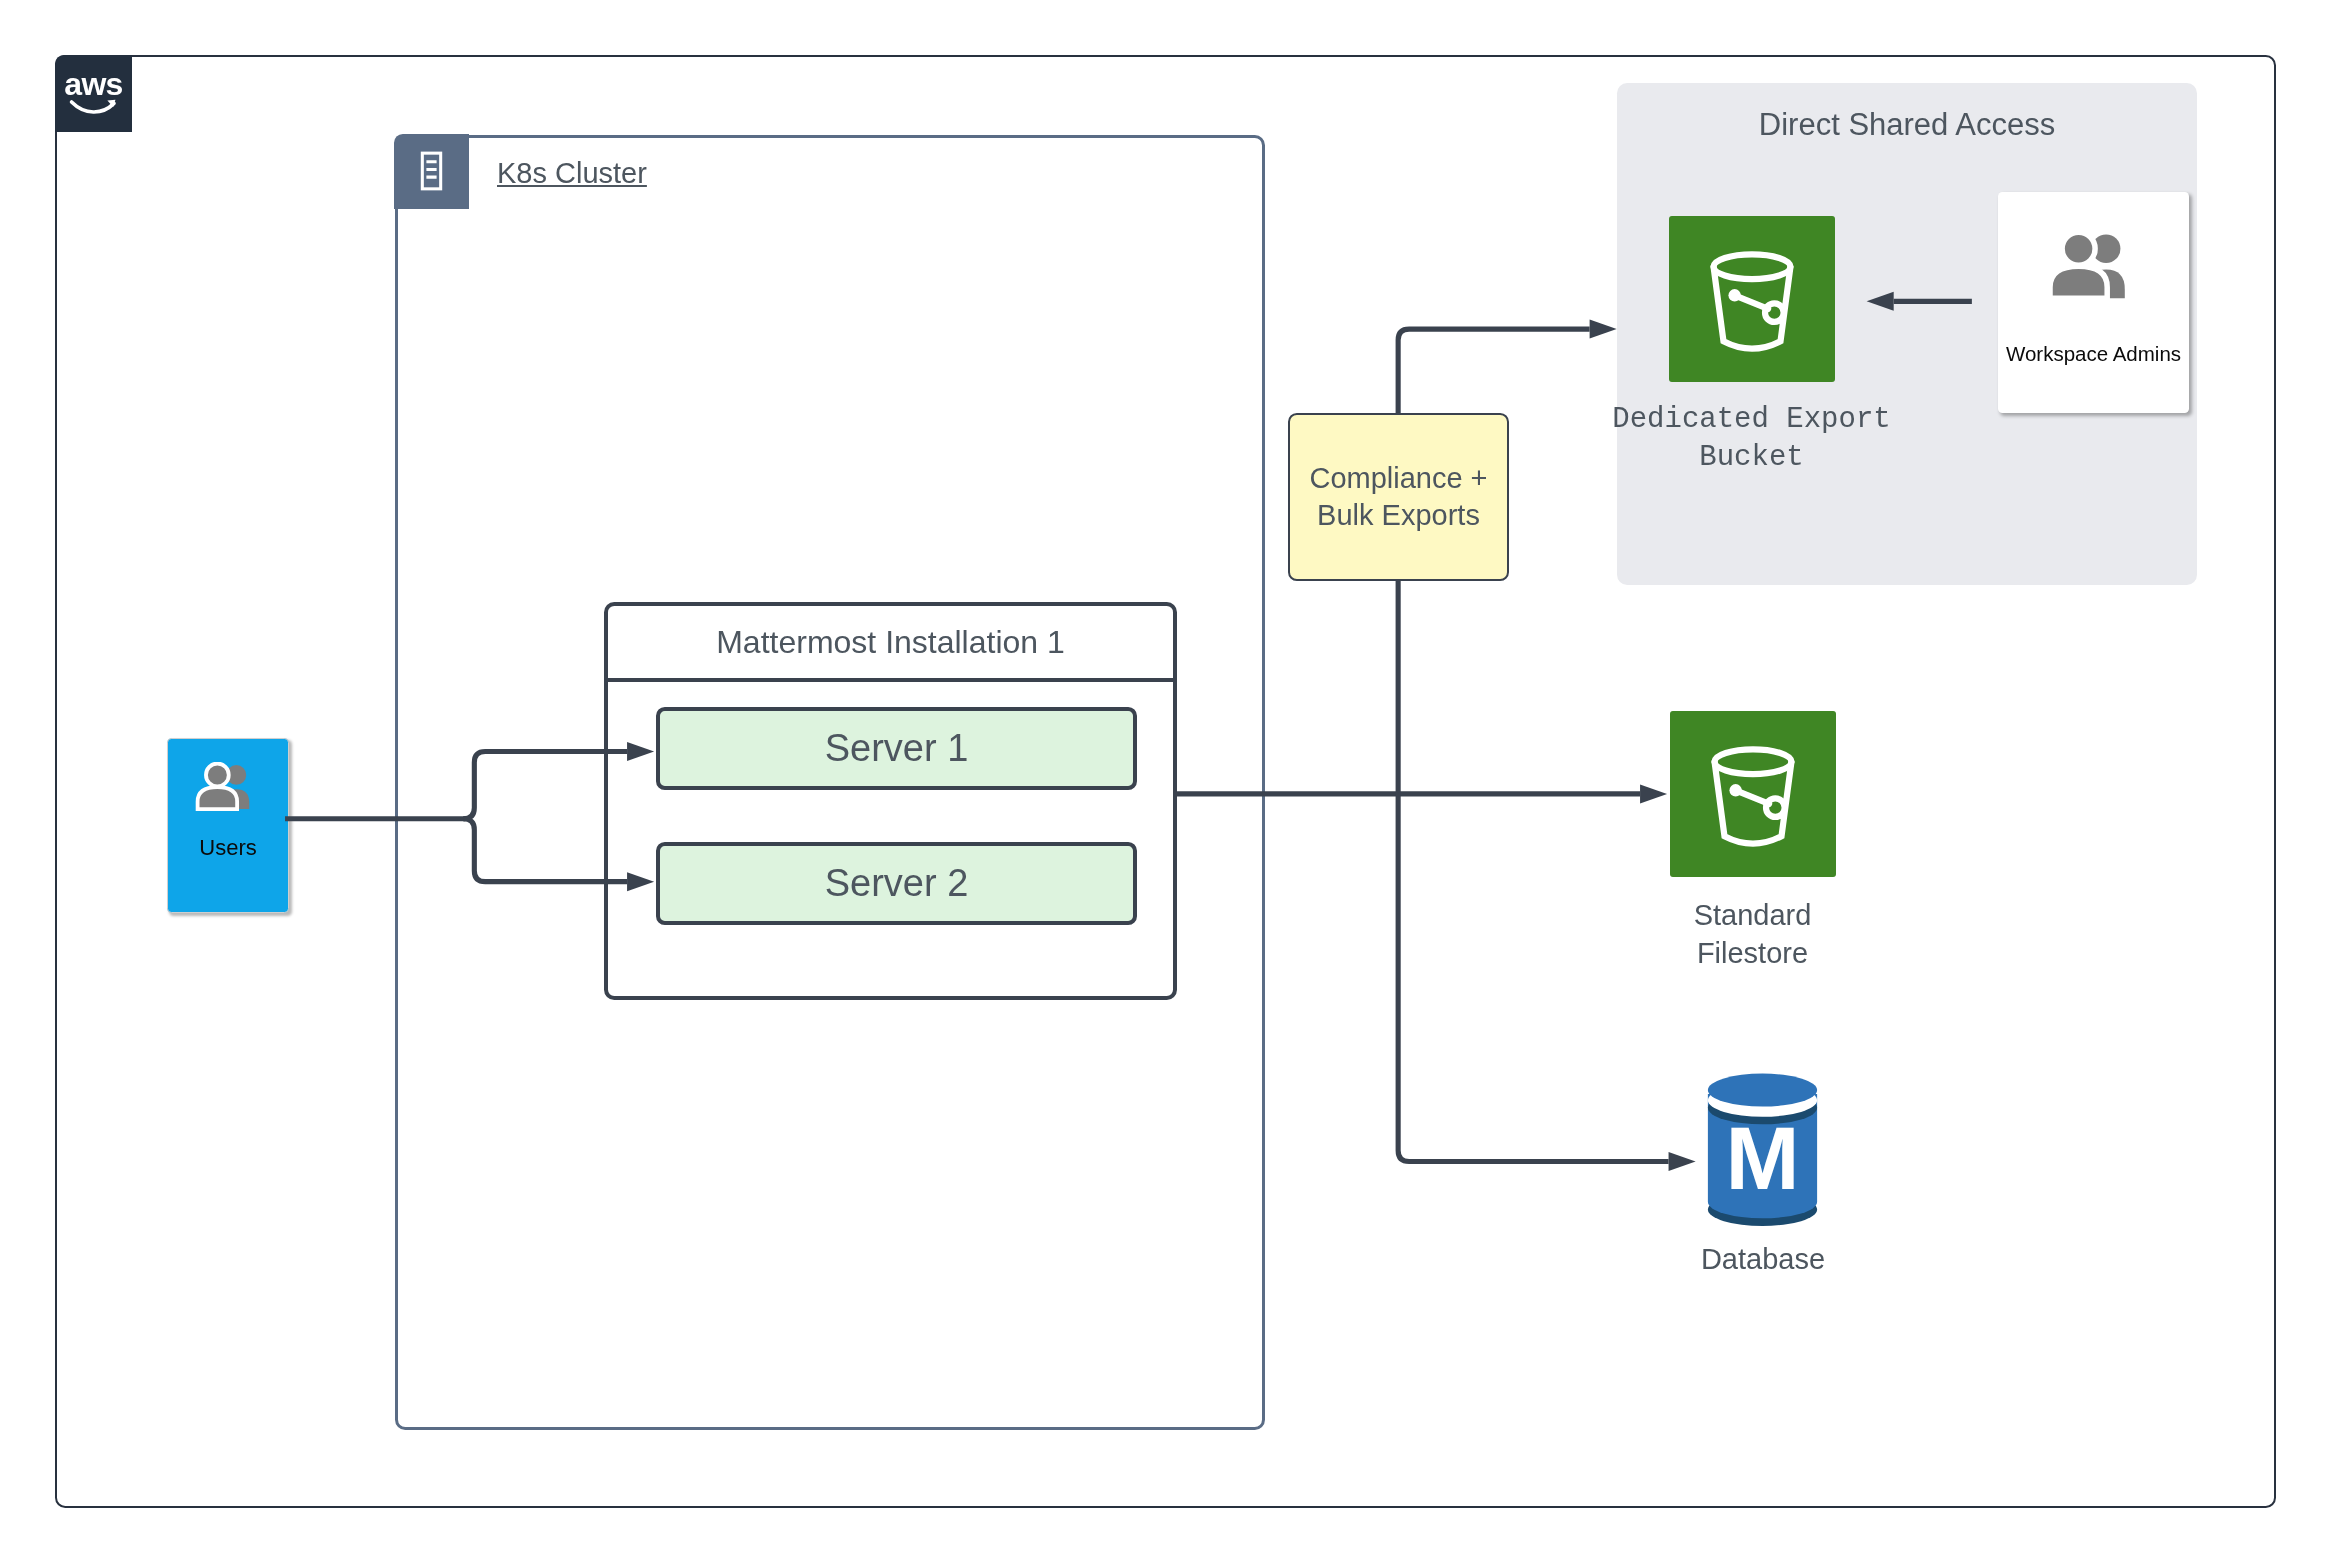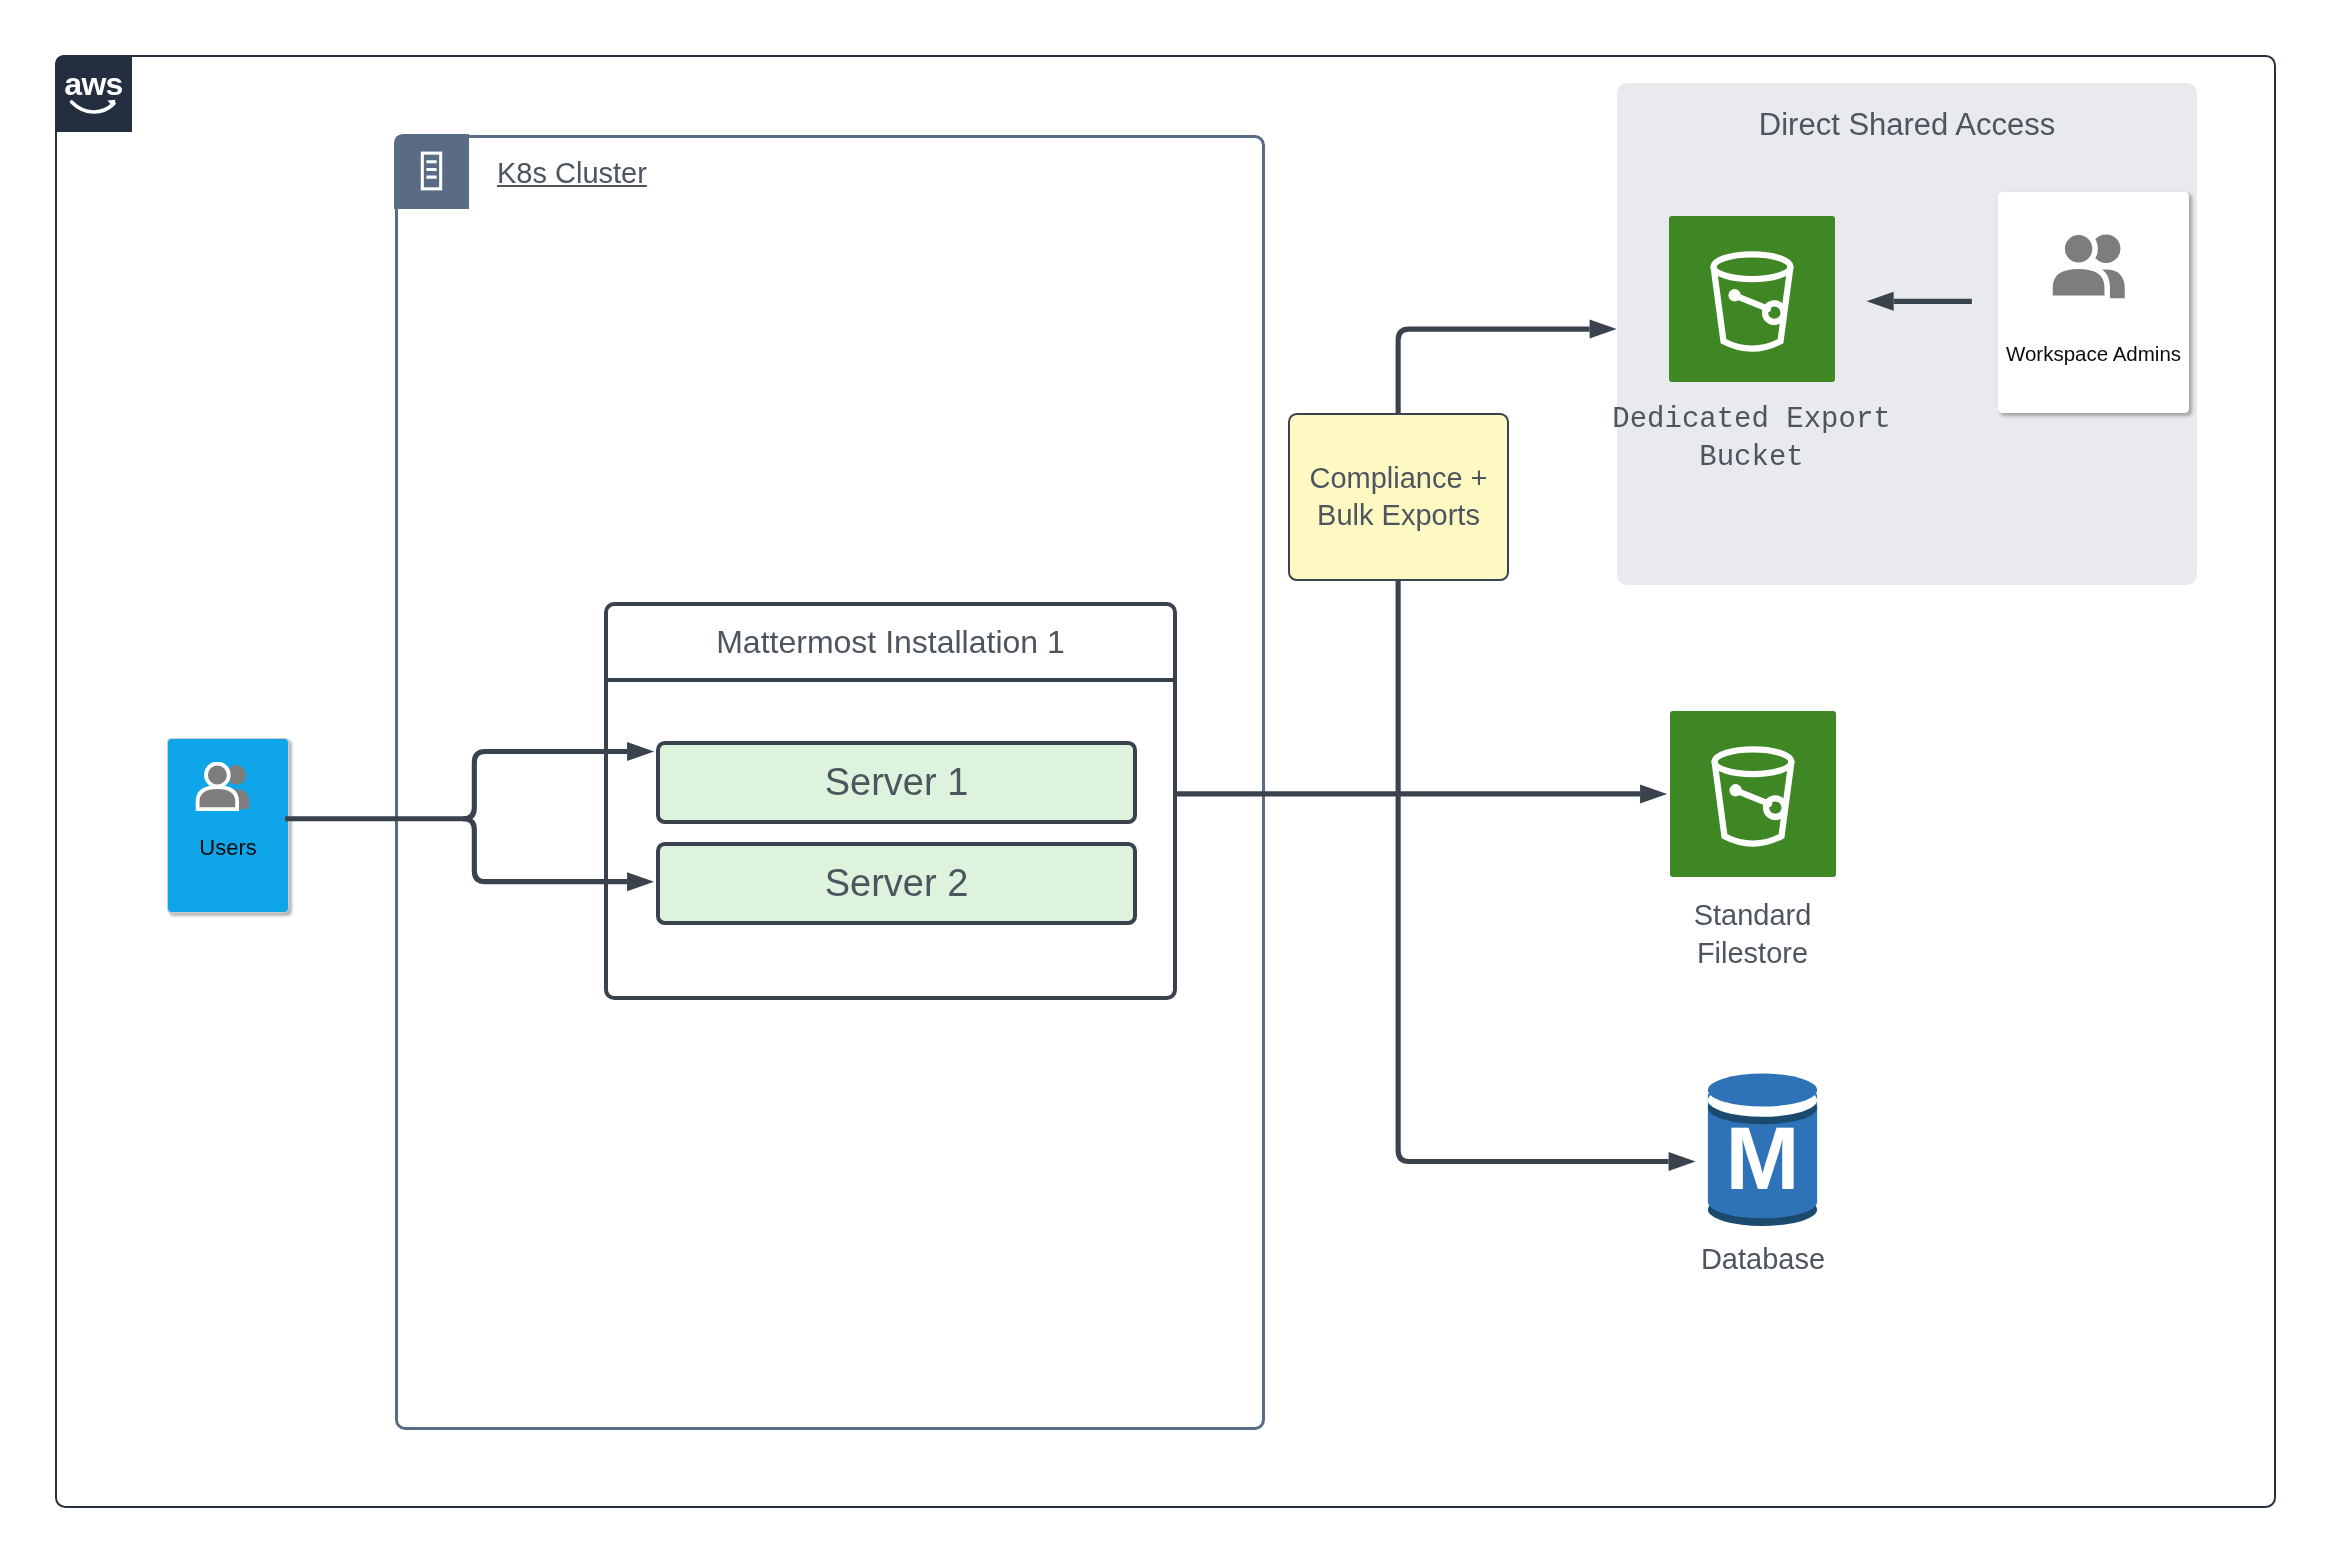--- a/index.html
+++ b/index.html
@@ -24,21 +24,21 @@
 
   
   .mm-box{left:604px;top:602px;width:573px;height:398px;background:#fff;
     border:4.4px solid #3a424e;border-radius:10.2px;z-index:2;box-sizing:border-box;}
   .mm-title-row{height:72px;border-bottom:4.4px solid #3a424e;display:flex;
     align-items:center;justify-content:center;}
   .mm-title{font-size:32px;color:#4d565f;}
   .server-box{width:481px;height:83px;background:#ddf3de;border:4.4px solid #3a424e;
     border-radius:8.8px;display:flex;align-items:center;justify-content:center;
     box-sizing:border-box;z-index:3;}
-  .server1{left:656px;top:741px;}
+  .server1{left:656px;top:707px;}
   .server2{left:656px;top:842px;}
   .server-label{font-size:38px;color:#4d565f;}
 
   
   .users-card{left:167px;top:738px;width:120px;height:173px;background:#0ea5e9;
     border:0.7px solid #cfcfcf;border-radius:4.4px;box-shadow:2.2px 2.2px 2.9px rgba(0,0,0,0.28);
     display:flex;flex-direction:column;align-items:center;z-index:2;}
   .users-card .icon-wrap{margin-top:23.4px;}
   .users-label{margin-top:16px;font-size:22px;color:#0b0b0b;}
 

